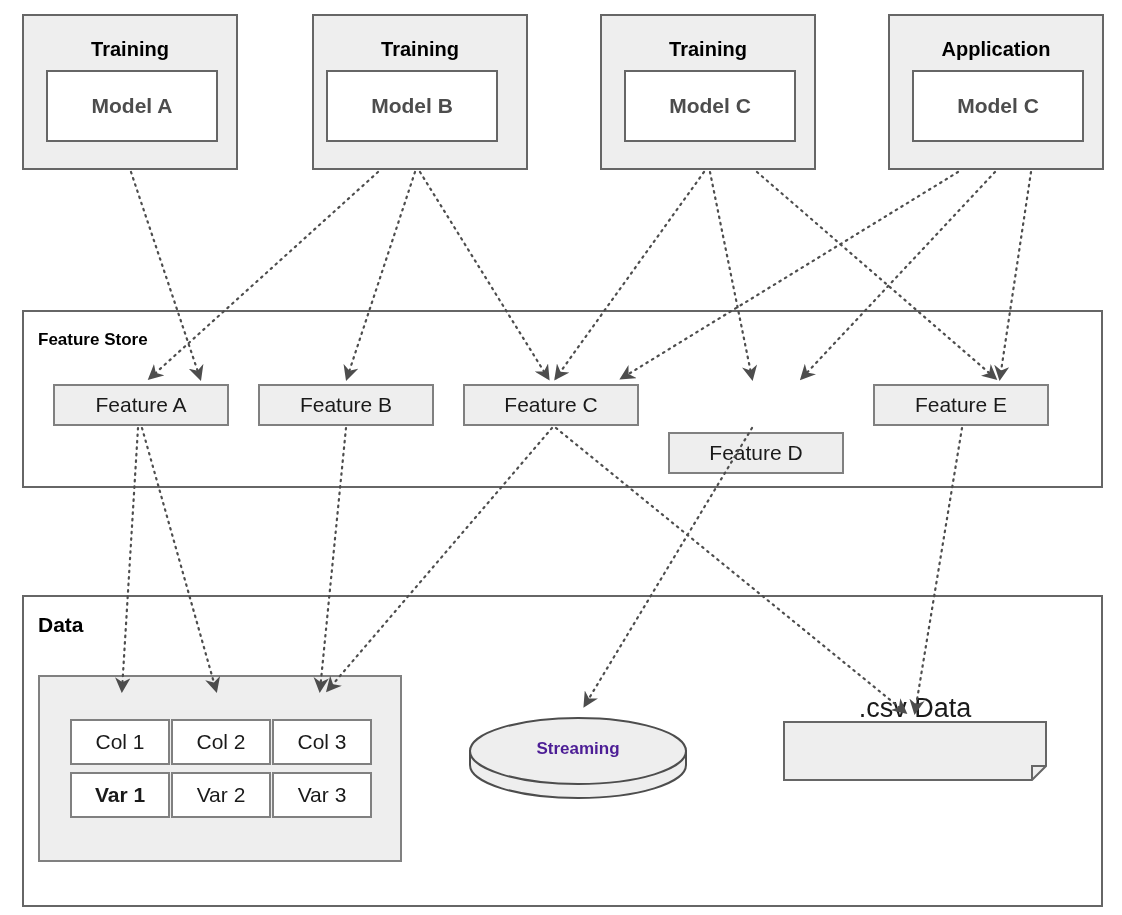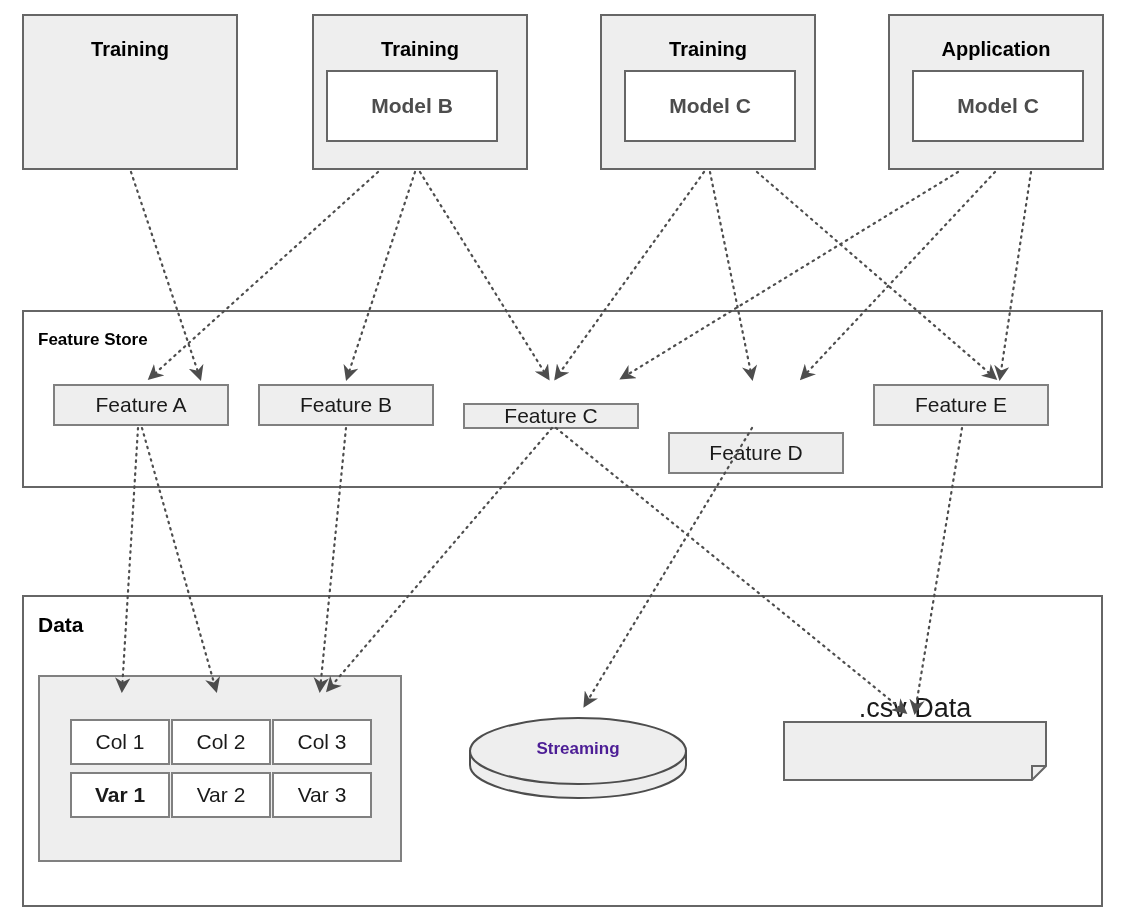--- a/index.html
+++ b/index.html
@@ -127,20 +127,23 @@
     overflow: visible;
   }
 </style>
 </head>
 <body>
 
 <div id="canvas">
 
   <div class="box" style="left:22px;  top:14px; width:216px; height:156px;">
     <div class="stage-title" style="top:22px;">Training</div>
+    <div class="plain-box" style="left:22px; top:54px; width:172px; height:72px;">
+      <div class="model-label">Model A</div>
+    </div>
   </div>
 
   <div class="box" style="left:312px; top:14px; width:216px; height:156px;">
     <div class="stage-title" style="top:22px;">Training</div>
     <div class="plain-box" style="left:12px; top:54px; width:172px; height:72px;">
       <div class="model-label">Model B</div>
     </div>
   </div>
 
   <div class="box" style="left:600px; top:14px; width:216px; height:156px;">
@@ -156,21 +159,21 @@
       <div class="model-label">Model C</div>
     </div>
   </div>
 
   <div class="container-box" style="left:22px; top:310px; width:1081px; height:178px;">
     <div class="container-label" style="left:14px; top:18px;">Feature Store</div>
   </div>
 
   <div class="feature-box" style="left:53px;  top:384px; width:176px; height:42px;">Feature A</div>
   <div class="feature-box" style="left:258px; top:384px; width:176px; height:42px;">Feature B</div>
-  <div class="feature-box" style="left:463px; top:384px; width:176px; height:26px;margin-top:19px;">Feature C</div>
+  <div class="feature-box" style="left:463px; top:384px; width:176px; height:42px;">Feature C</div>
   <div class="feature-box" style="left:668px; top:384px; width:176px; height:42px;margin-top:48px;">Feature D</div>
   <div class="feature-box" style="left:873px; top:384px; width:176px; height:42px;">Feature E</div>
 
   <div class="container-box" style="left:22px; top:595px; width:1081px; height:312px;">
     <div class="container-label big" style="left:14px; top:16px;">Data</div>
   </div>
 
   <div class="table-wrap" style="left:38px; top:675px; width:364px; height:187px;"></div>
 
   <div class="cell" style="left:70px;  top:719px; width:100px; height:46px;">Col 1</div>

